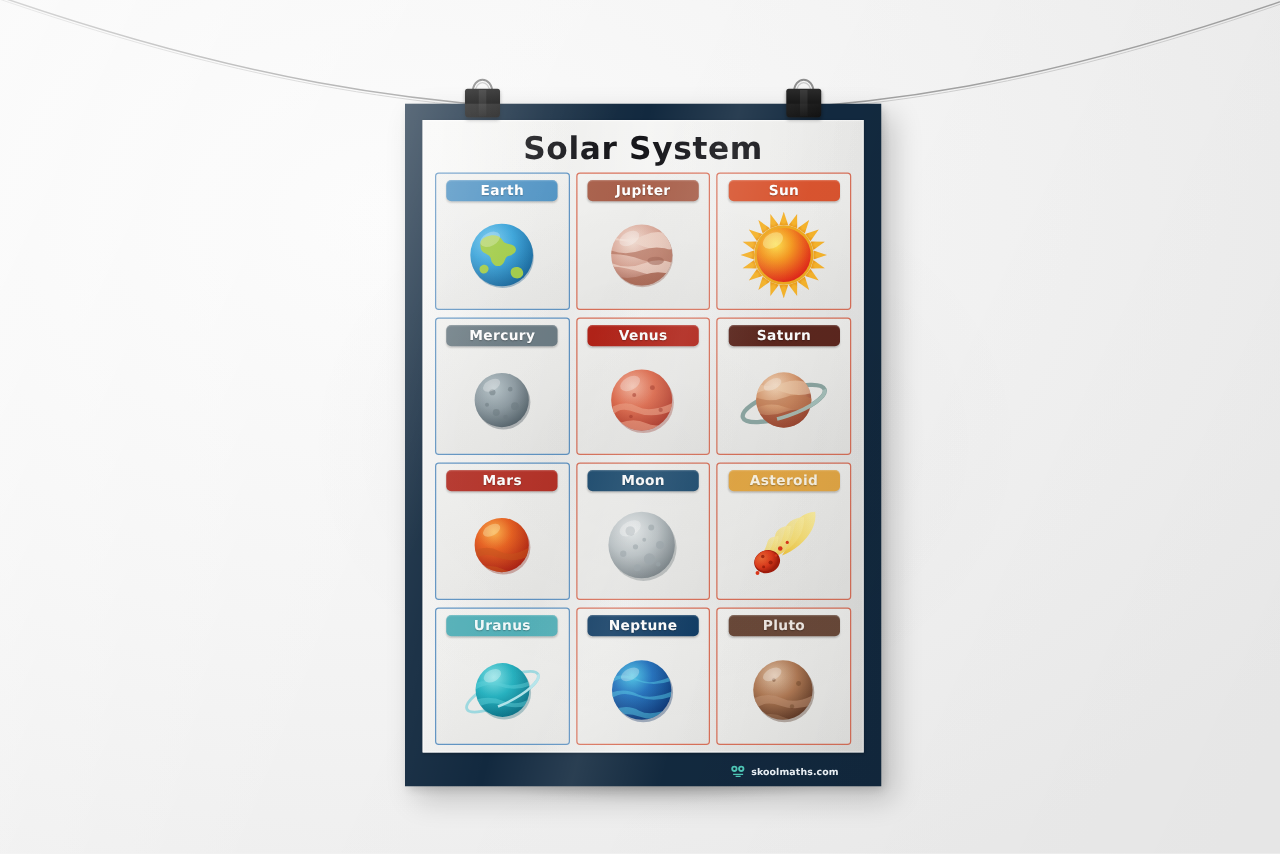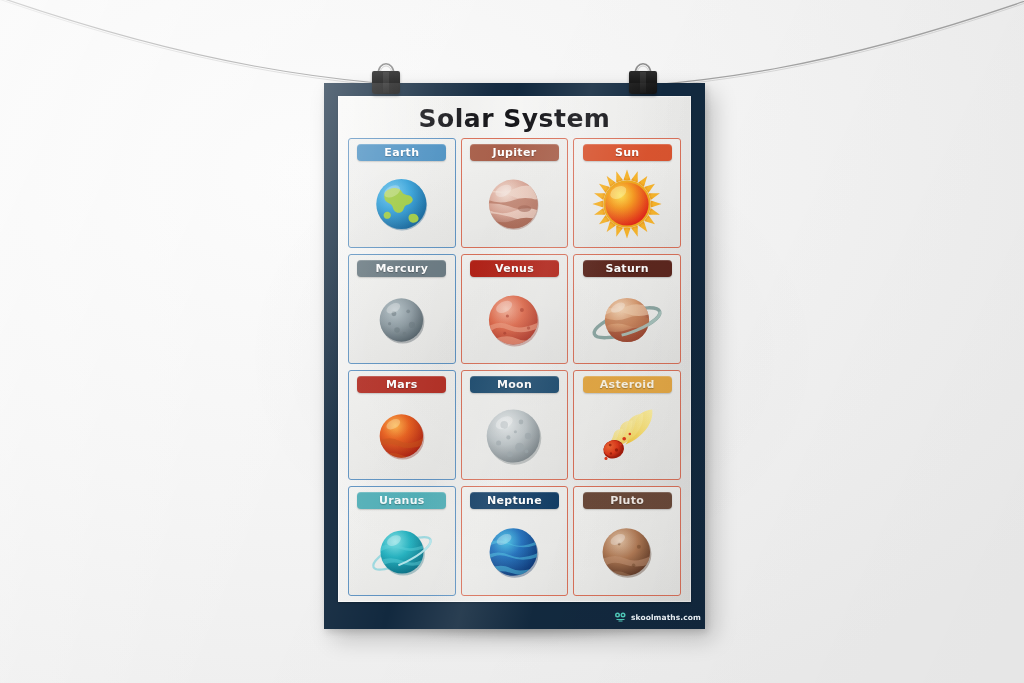--- a/index.html
+++ b/index.html
@@ -107,21 +107,21 @@
     overflow:hidden;white-space:nowrap;
   }
   .art{
     flex:1;width:100%;
     display:flex;align-items:center;justify-content:center;
   }
   .art svg{display:block;}
 
   
   .footer-logo{
-    position:absolute;right:4px;bottom:6px;
+    position:absolute;right:34px;bottom:6px;
     display:flex;align-items:center;gap:4px;
     z-index:10;
     text-align:center;
   }
   .footer-logo .mark{width:13px;height:11px;}
   .footer-logo .txt{
     font-size:7.5px;font-weight:700;color:#e8eef3;letter-spacing:0.1px;
     font-family:"DejaVu Sans", sans-serif;
   }
 

